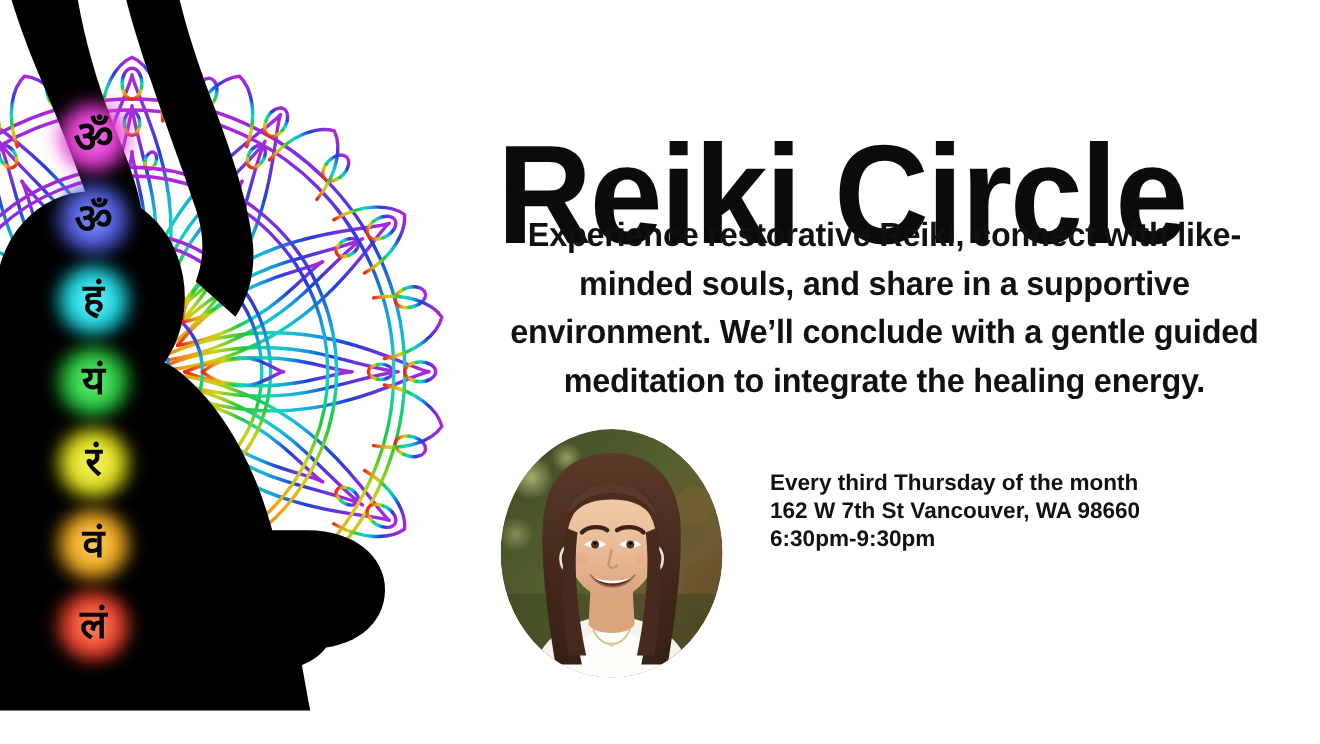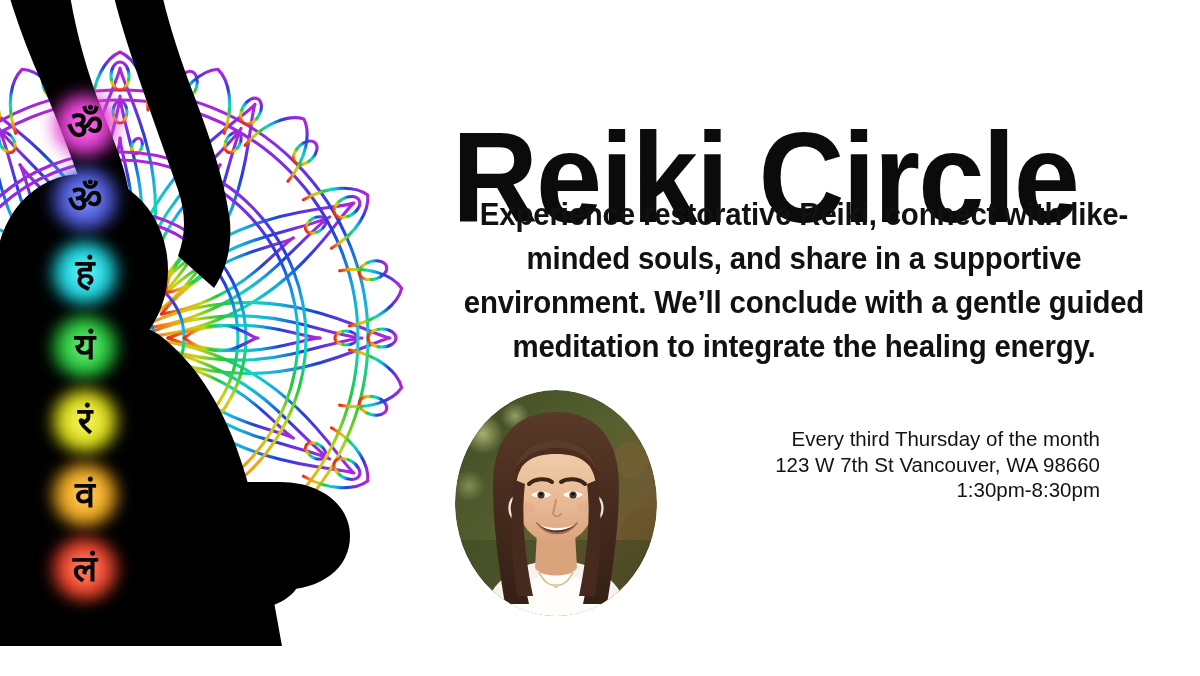--- a/index.html
+++ b/index.html
@@ -20,22 +20,22 @@
     font-family:"Liberation Sans",sans-serif;font-weight:700;font-size:128px;line-height:116px;
     letter-spacing:-2px;color:#0b0b0b;transform:scaleX(.93);transform-origin:left top;white-space:nowrap;}
   #blurb{position:absolute;left:418px;top:192px;width:772px;text-align:center;
     font-family:"Liberation Sans",sans-serif;font-weight:700;font-size:30.5px;line-height:44px;
     color:#111;letter-spacing:-.2px;transform:scaleX(.965);transform-origin:center top;}
   #blurb .ln{display:block;white-space:nowrap;}
 
   #photo{position:absolute;left:455px;top:390px;width:202px;height:226px;border-radius:50%;overflow:hidden;}
   #photo svg{display:block;width:100%;height:100%;}
 
-  #details{position:absolute;left:700px;top:426px;width:400px;text-align:right;
-    font-family:"Liberation Sans",sans-serif;font-weight:400;font-size:20.5px;line-height:25.5px;color:#121212;}
+  #details{position:absolute;left:700px;top:426px;width:400px;text-align:left;
+    font-family:"Liberation Sans",sans-serif;font-weight:700;font-size:20.5px;line-height:25.5px;color:#121212;}
   #details .ln{display:block;white-space:nowrap;}
 </style>
 </head>
 <body>
 
 <div id="poster">
 
   <div id="art">
 
     <svg id="mandala" viewBox="0 0 640 756" xmlns="http://www.w3.org/2000/svg">
@@ -407,17 +407,17 @@
         <path d="M142 90 C148 126 146 168 140 206 L124 206 C132 168 136 126 132 94 Z" fill="#452a1d"></path>
 
         <path d="M84 182 C92 200 110 200 118 182" stroke="#d8bf86" stroke-width="1.6" fill="none"></path>
         <circle cx="101" cy="196" r="2.2" fill="#e4cd97"></circle>
       </g>
     </svg>
   </div>
 
   <div id="details">
     <span class="ln">Every third Thursday of the month</span>
-    <span class="ln">123 W 7th St Vancouver, WA 98660</span>
-    <span class="ln">1:30pm-8:30pm</span>
+    <span class="ln">162 W 7th St Vancouver, WA 98660</span>
+    <span class="ln">6:30pm-9:30pm</span>
   </div>
 
 </div>
 
 </body></html>

